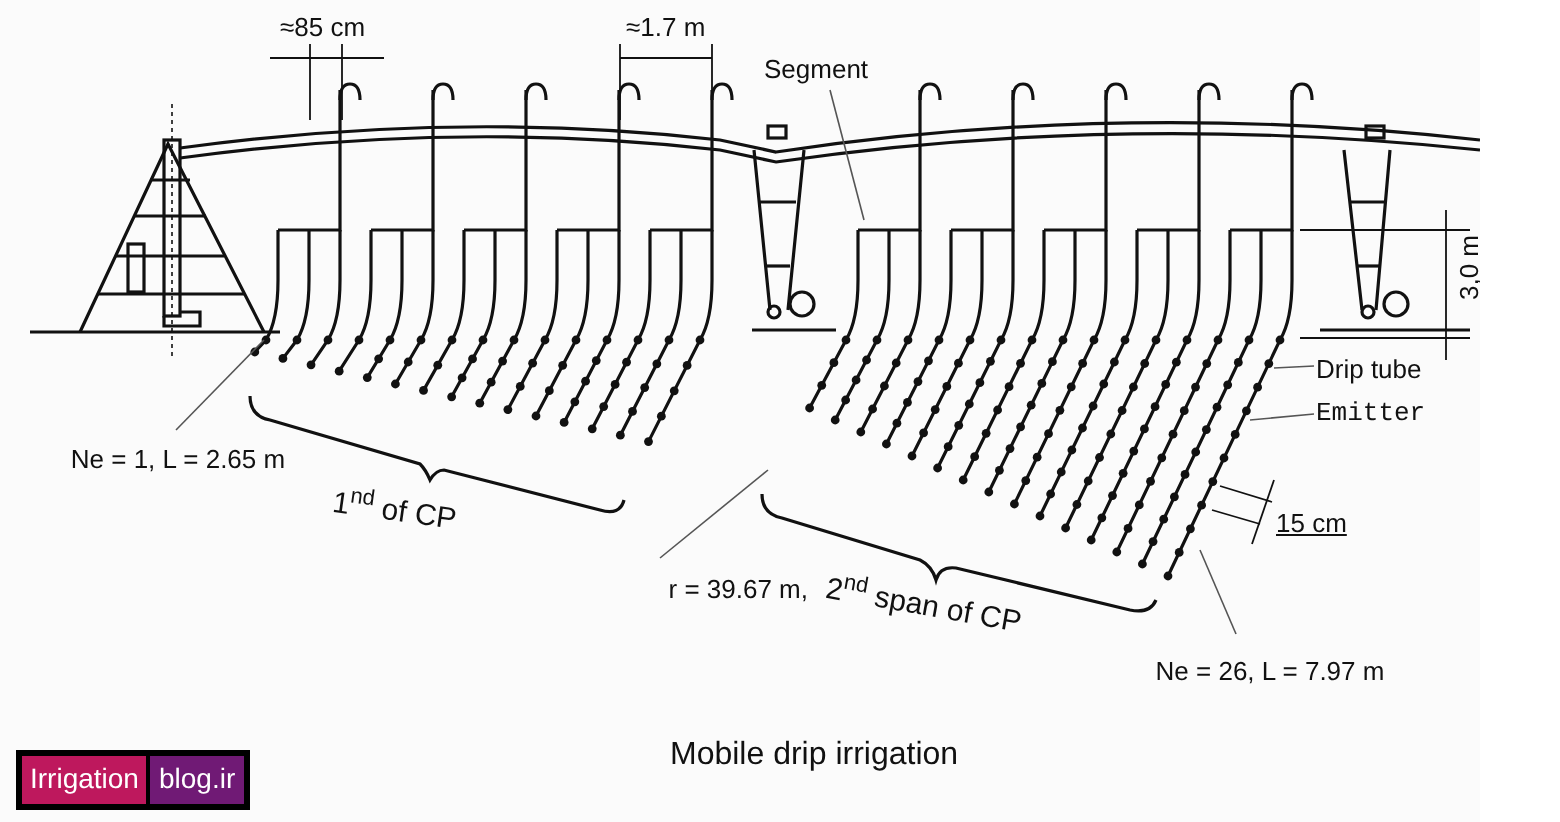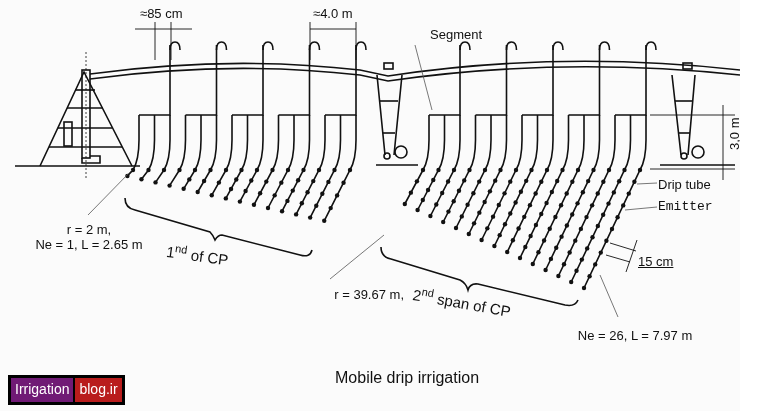--- a/index.html
+++ b/index.html
@@ -6,22 +6,22 @@
   #canvas{position:relative;width:740px;height:411px;overflow:hidden;background:#fbfbfb;font-family:"Liberation Sans",sans-serif;color:#111;}
   svg{position:absolute;left:0;top:0;}
   .lbl{position:absolute;font-size:13px;white-space:nowrap;line-height:15px;}
   .ctr{text-align:center;}
   .big{font-size:15px;}
   .tilt1{transform:rotate(8deg);transform-origin:left top;}
   .tilt2{transform:rotate(10deg);transform-origin:left top;}
   sup{font-size:11px;}
   #logo{position:absolute;left:8px;top:375px;height:24px;border:2px solid #000;display:flex;background:#000;padding:1px;}
   #logo span{display:block;color:#fff;font-size:14px;line-height:22px;padding:0 4px;}
-  #logo .g{background:#701a75;}
-  #logo .b{background:#b91c1c;margin-left:2px;}
+  #logo .g{background:#be185d;}
+  #logo .b{background:#701a75;margin-left:2px;}
   #caption{position:absolute;left:335px;top:369px;font-size:16px;}
 </style>
 </head>
 <body>
 
 <div id="canvas">
   <svg id="art" width="780" height="411">
     <g stroke="#111" fill="none" stroke-width="1.6">
 
       <line x1="15" y1="166" x2="140" y2="166"></line>
@@ -331,29 +331,28 @@
         <line x1="330" y1="279" x2="384" y2="235"></line>
         <line x1="618" y1="317" x2="600" y2="275"></line>
         <line x1="415" y1="45" x2="432" y2="110"></line>
         <line x1="657" y1="183" x2="637" y2="184"></line>
         <line x1="657" y1="207" x2="625" y2="210"></line>
       </g>
     </g>
   </svg>
 
   <div class="lbl" style="left:140px;top:6px;">≈85 cm</div>
-  <div class="lbl" style="left:313px;top:6px;">≈4.0 m</div>
-  <div class="lbl" style="left:382px;top:27px;margin-left:48px;">Segment</div>
+  <div class="lbl" style="left:313px;top:6px;">≈1.7 m</div>
+  <div class="lbl" style="left:382px;top:27px;">Segment</div>
   <div class="lbl" style="left:727px;top:150px;transform:rotate(-90deg);transform-origin:left top;">3,0 m</div>
   <div class="lbl" style="left:658px;top:177px;">Drip tube</div>
   <div class="lbl" style="left:658px;top:199px;font-family:Liberation Mono, monospace;">Emitter</div>
   <div class="lbl" style="left:638px;top:254px;text-decoration:underline;">15 cm</div>
 
   <div class="lbl ctr" style="left:24px;top:222px;width:130px;">
-    <div>r = 2 m,</div>
     <div>Ne = 1, L = 2.65 m</div>
   </div>
   <div class="lbl ctr" style="left:254px;top:287px;width:150px;text-align:right;">
     <div>r = 39.67 m,</div>
   </div>
   <div class="lbl ctr" style="left:560px;top:328px;width:150px;">
     <div>Ne = 26, L = 7.97 m</div>
   </div>
 
   <div class="lbl big tilt1" style="left:168px;top:240px;">

